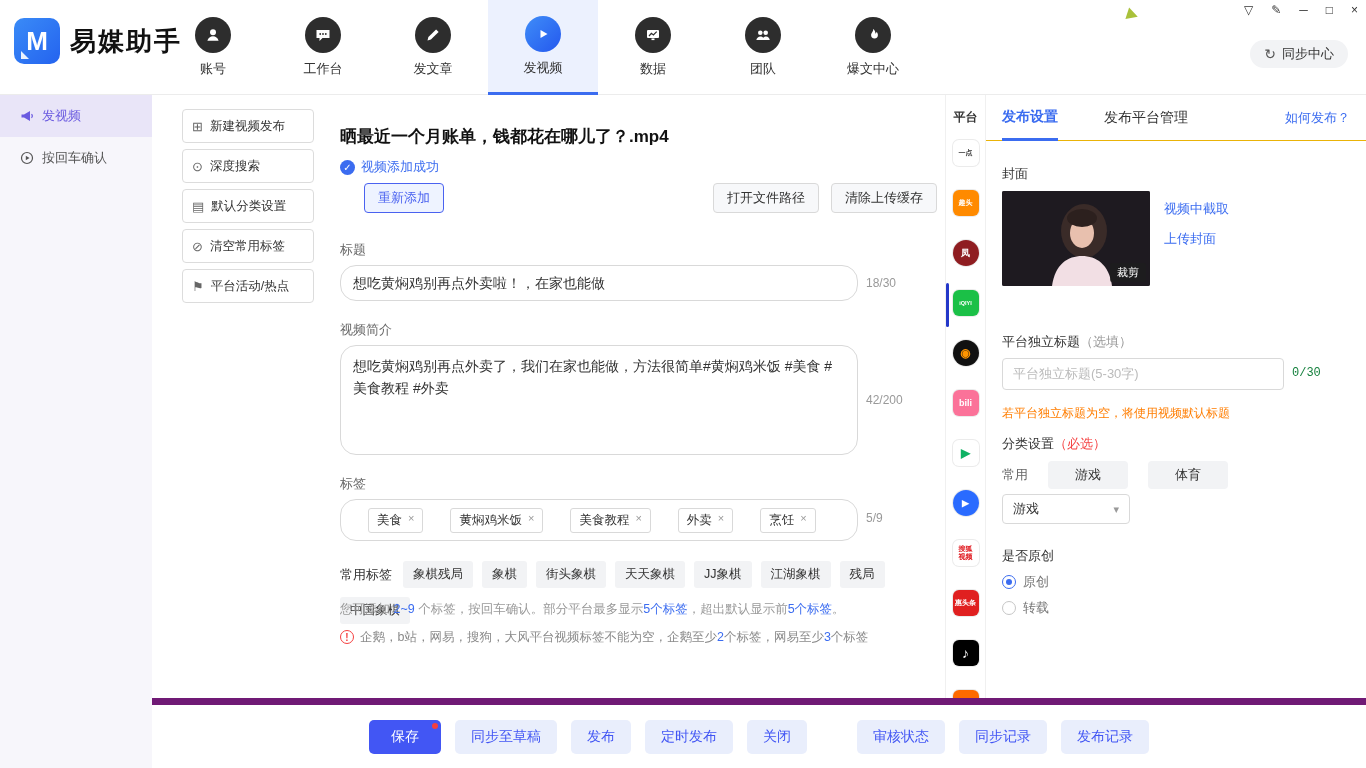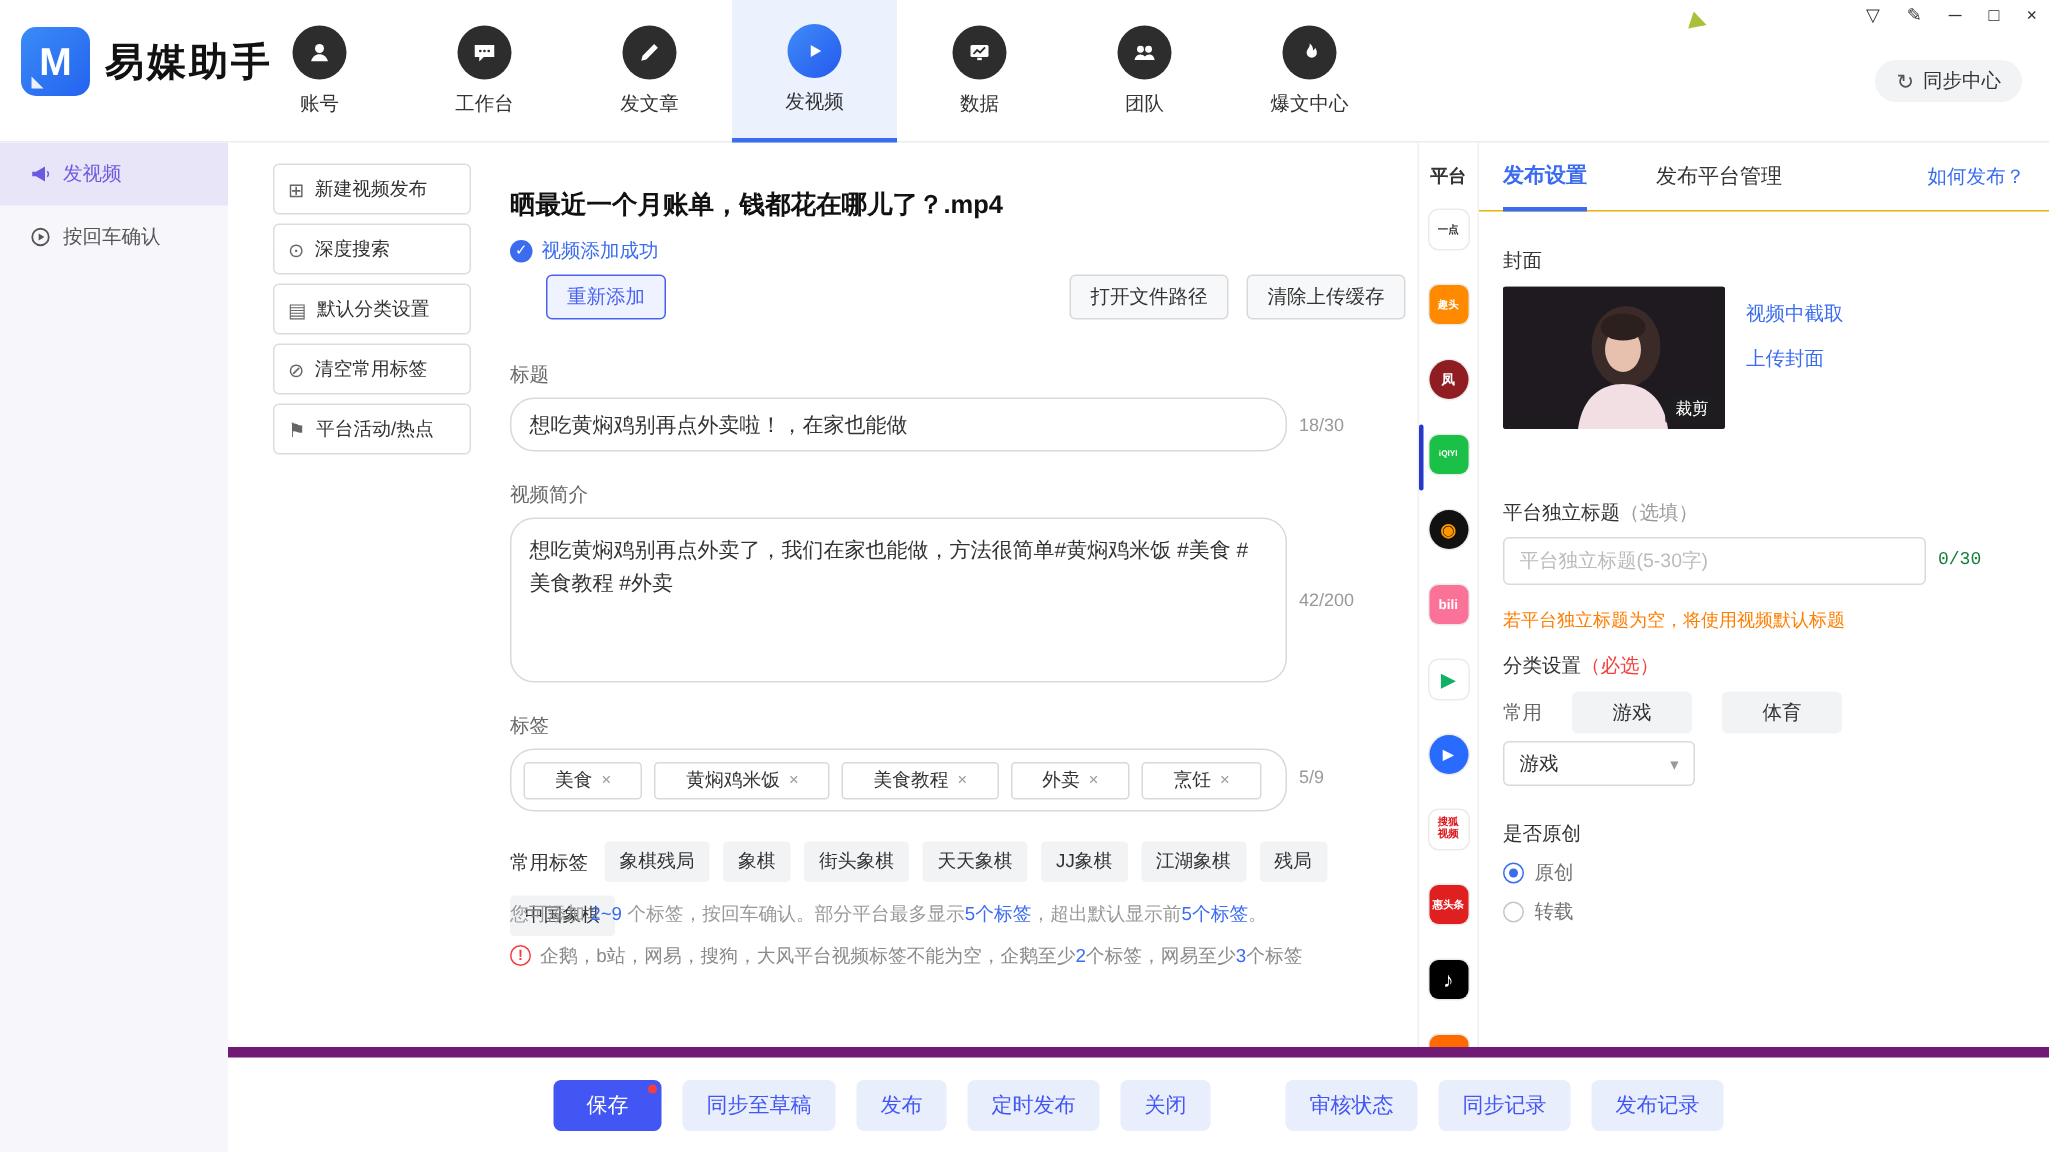--- a/index.html
+++ b/index.html
@@ -47,21 +47,21 @@
   .btn-readd { position:absolute; left:0; top:0; height:30px; padding:0 13px; border:1px solid #4a62f0; color:#4a62f0; background:#eef3ff; border-radius:4px; font-size:13px; display:flex; align-items:center; cursor:pointer; }
   .btn-gray { height:30px; padding:0 13px; border:1px solid #d9d9d9; color:#333; background:#f7f8fa; border-radius:4px; font-size:13px; display:flex; align-items:center; cursor:pointer; }
   .btn-row .right-group { position:absolute; right:0; top:0; display:flex; gap:12px; }
 
   .f-label { position:absolute; left:0; font-size:13px; color:#666; }
   .f-input { position:absolute; left:0; width:518px; border:1px solid #d9d9d9; border-radius:16px; background:#fff; font-size:14px; color:#333; }
   .f-counter { position:absolute; left:526px; font-size:12px; color:#999; }
   .title-input { top:170px; height:36px; line-height:34px; padding:0 12px; }
   .desc-input { top:250px; height:110px; padding:9px 12px; line-height:1.6; }
   .tagbox { top:404px; min-height:42px; padding:6px 8px; display:flex; align-items:center; gap:8px; flex-wrap:wrap; }
-  .tag-pill { border:1px solid #d9d9d9; border-radius:3px; padding:3px 20px; font-size:12.5px; color:#333; display:flex; align-items:center; gap:6px; background:#fff; }
+  .tag-pill { border:1px solid #d9d9d9; border-radius:3px; padding:3px 8px; font-size:12.5px; color:#333; display:flex; align-items:flex-start; gap:6px; background:#fff;margin-left:19px; }
   .tag-pill .tx { color:#999; font-size:11px; cursor:pointer; }
 
   .common-row { position:absolute; top:466px; left:0; width:573px; display:flex; align-items:center; gap:9px; flex-wrap:wrap; }
   .common-row .c-label { font-size:13px; color:#333; margin-right:2px; }
   .c-tag { background:#f2f3f5; border-radius:3px; padding:5px 10px; font-size:12.5px; color:#333; cursor:pointer; }
 
   .hint { position:absolute; top:506px; left:0; width:573px; font-size:12.5px; color:#999; }
   .hint .blue { color:#3b6cf0; }
   .warn { position:absolute; top:534px; left:0; width:573px; font-size:12.5px; color:#8a8a8a; display:flex; gap:6px; align-items:flex-start; }
   .warn .w-ic { flex:0 0 auto; width:14px; height:14px; border-radius:50%; border:1px solid #f53f3f; color:#f53f3f; font-size:10px; font-weight:bold; display:flex; align-items:center; justify-content:center; margin-top:1px; }

